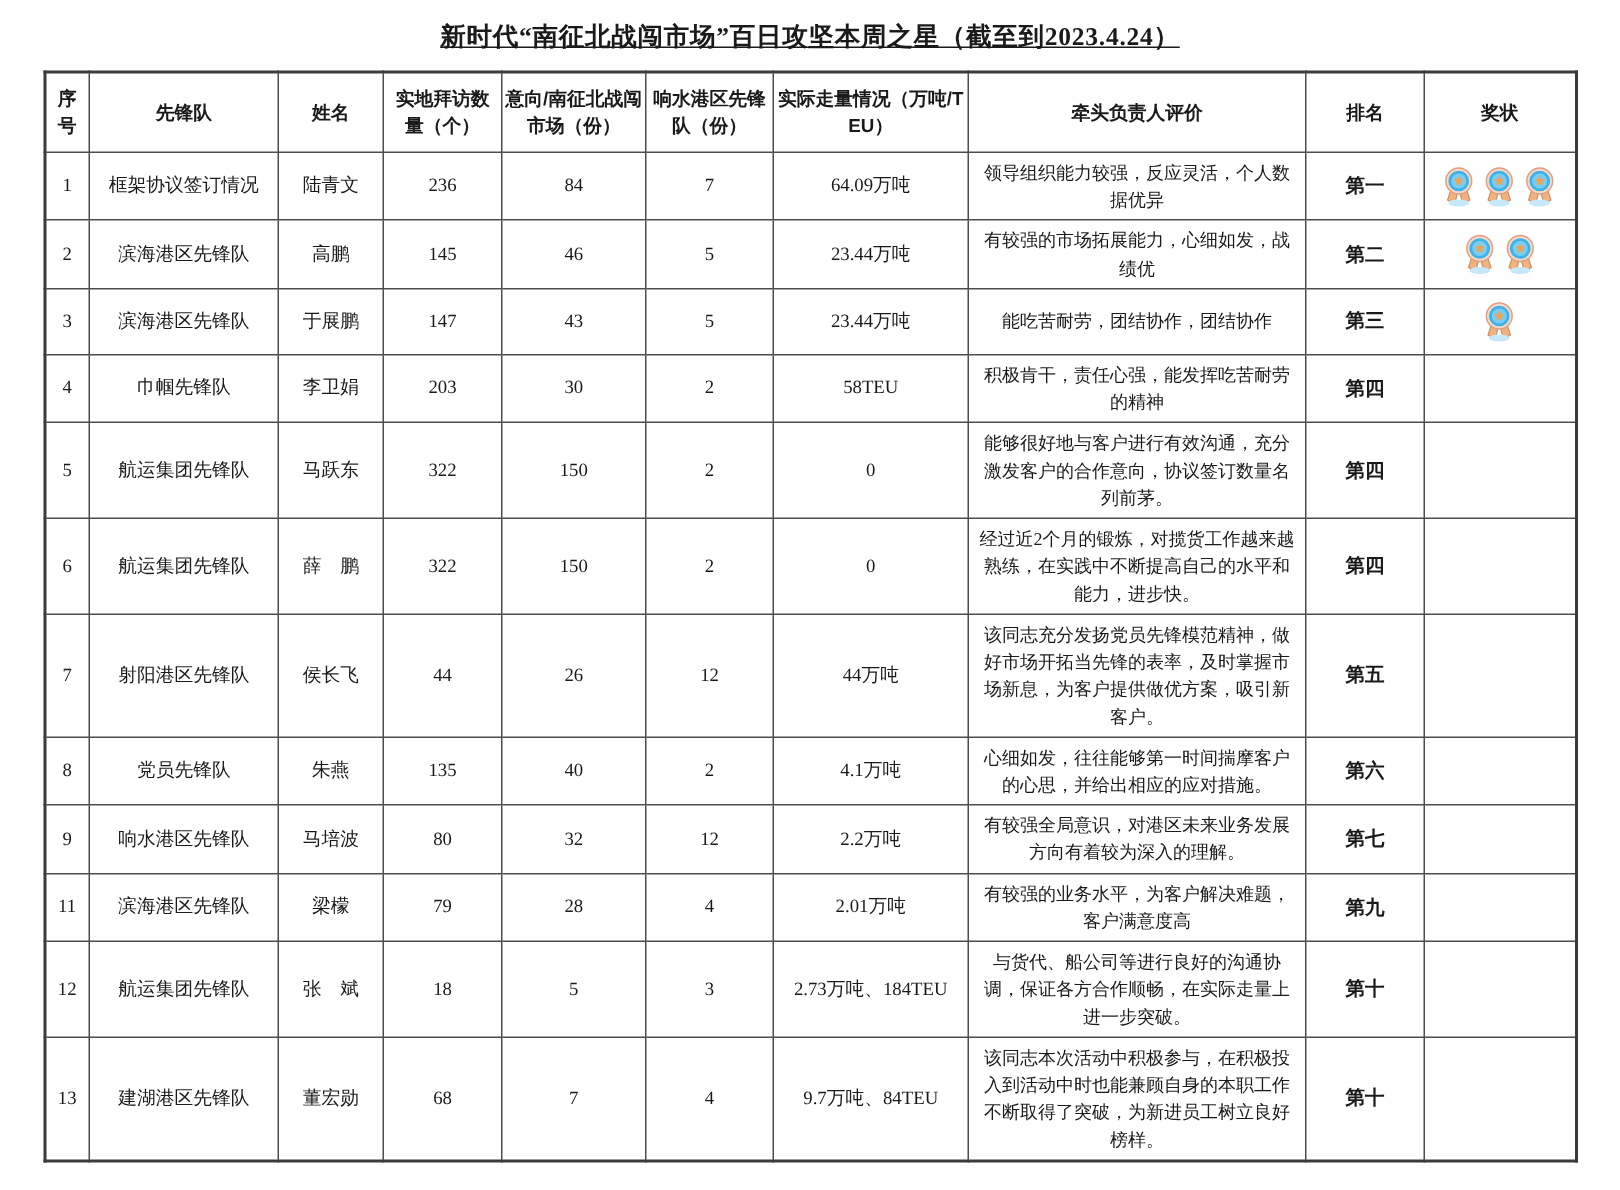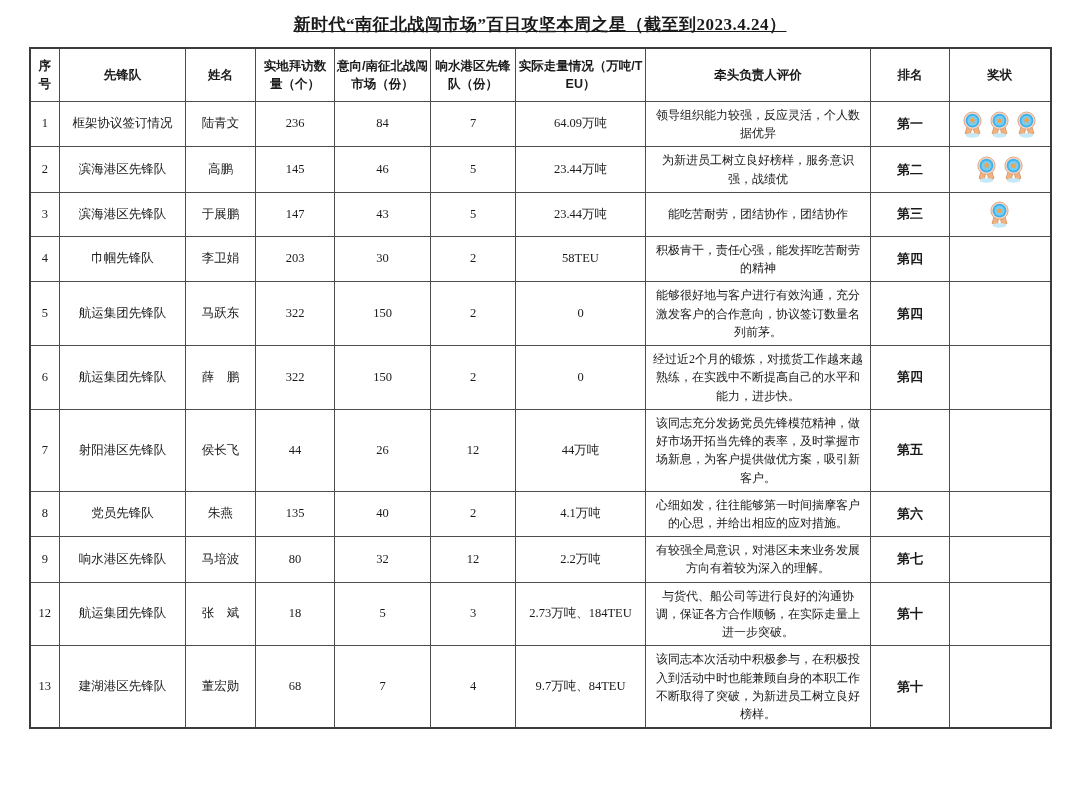--- a/index.html
+++ b/index.html
@@ -110,21 +110,21 @@
   </svg></td>
   </tr>
       <tr>
     <td>2</td>
     <td>滨海港区先锋队</td>
     <td>高鹏</td>
     <td>145</td>
     <td>46</td>
     <td>5</td>
     <td>23.44万吨</td>
-    <td class="cell-comment">为新进员工树立良好榜样，服务意识强，战绩优</td>
+    <td class="cell-comment">有较强的市场拓展能力，心细如发，战绩优</td>
     <td class="cell-rank">第二</td>
     <td class="cell-medals"><svg class="medal" width="23" height="27" viewBox="0 0 24 28">
     <polygon points="7,14.5 11.5,16.5 9.2,26.2 4.2,23.2" fill="#f2b27e" stroke="#cf8d60" stroke-width="0.8"></polygon>
     <polygon points="17,14.5 12.5,16.5 14.8,26.2 19.8,23.2" fill="#f2b27e" stroke="#cf8d60" stroke-width="0.8"></polygon>
     <ellipse cx="12" cy="25.3" rx="7.2" ry="2.4" fill="#c5e9f8"></ellipse>
     <circle cx="12" cy="10" r="9" fill="#f6d8c6" stroke="#dca184" stroke-width="1"></circle>
     <circle cx="12" cy="10" r="7.2" fill="#3db3e9"></circle>
     <circle cx="12" cy="10" r="5.2" fill="#79cdf3"></circle>
     <polygon fill="#f2a24b" points="12,6.2 13,8.62 15.61,8.83 13.62,10.53 14.23,13.07 12,11.7 9.77,13.07 10.38,10.53 8.39,8.83 11,8.62"></polygon>
   </svg><svg class="medal" width="23" height="27" viewBox="0 0 24 28">
@@ -223,20 +223,32 @@
     <td>马培波</td>
     <td>80</td>
     <td>32</td>
     <td>12</td>
     <td>2.2万吨</td>
     <td class="cell-comment">有较强全局意识，对港区未来业务发展方向有着较为深入的理解。</td>
     <td class="cell-rank">第七</td>
     <td class="cell-medals"></td>
   </tr>
       <tr>
+    <td>11</td>
+    <td>滨海港区先锋队</td>
+    <td>梁檬</td>
+    <td>79</td>
+    <td>28</td>
+    <td>4</td>
+    <td>2.01万吨</td>
+    <td class="cell-comment">有较强的业务水平，为客户解决难题，客户满意度高</td>
+    <td class="cell-rank">第九</td>
+    <td class="cell-medals"></td>
+  </tr>
+      <tr>
     <td>12</td>
     <td>航运集团先锋队</td>
     <td>张　斌</td>
     <td>18</td>
     <td>5</td>
     <td>3</td>
     <td>2.73万吨、184TEU</td>
     <td class="cell-comment">与货代、船公司等进行良好的沟通协调，保证各方合作顺畅，在实际走量上进一步突破。</td>
     <td class="cell-rank">第十</td>
     <td class="cell-medals"></td>

